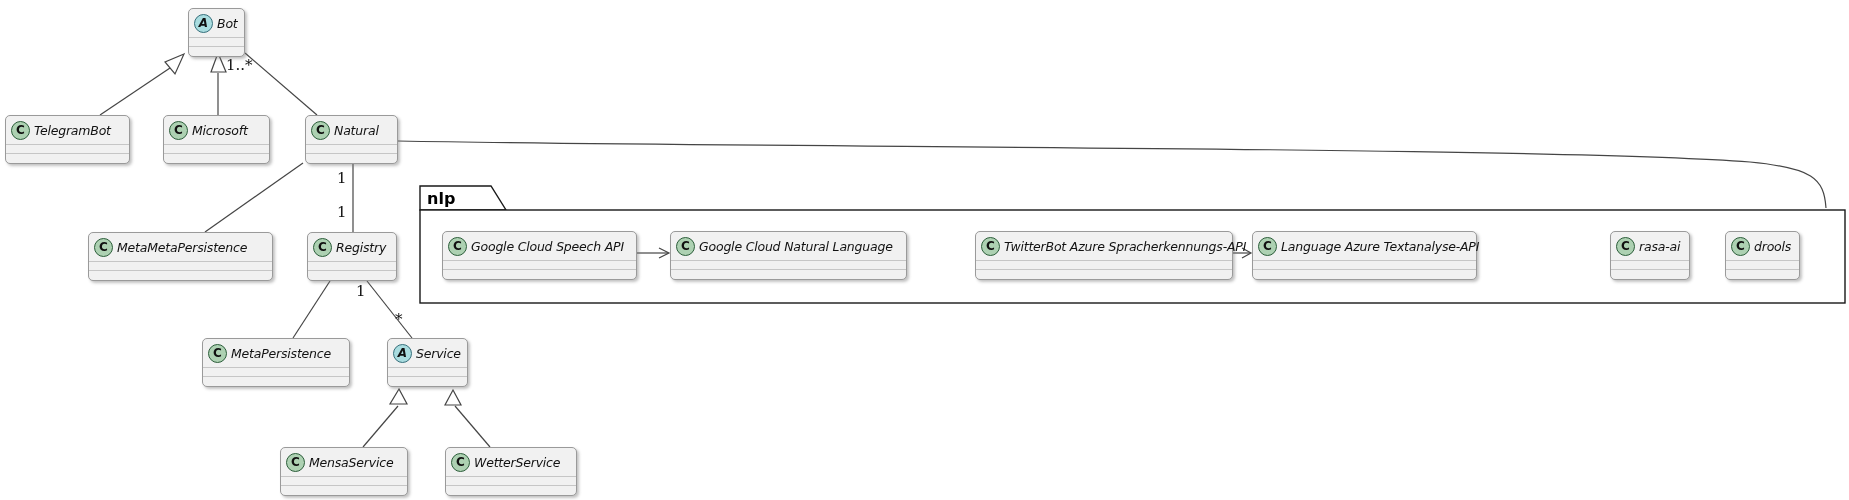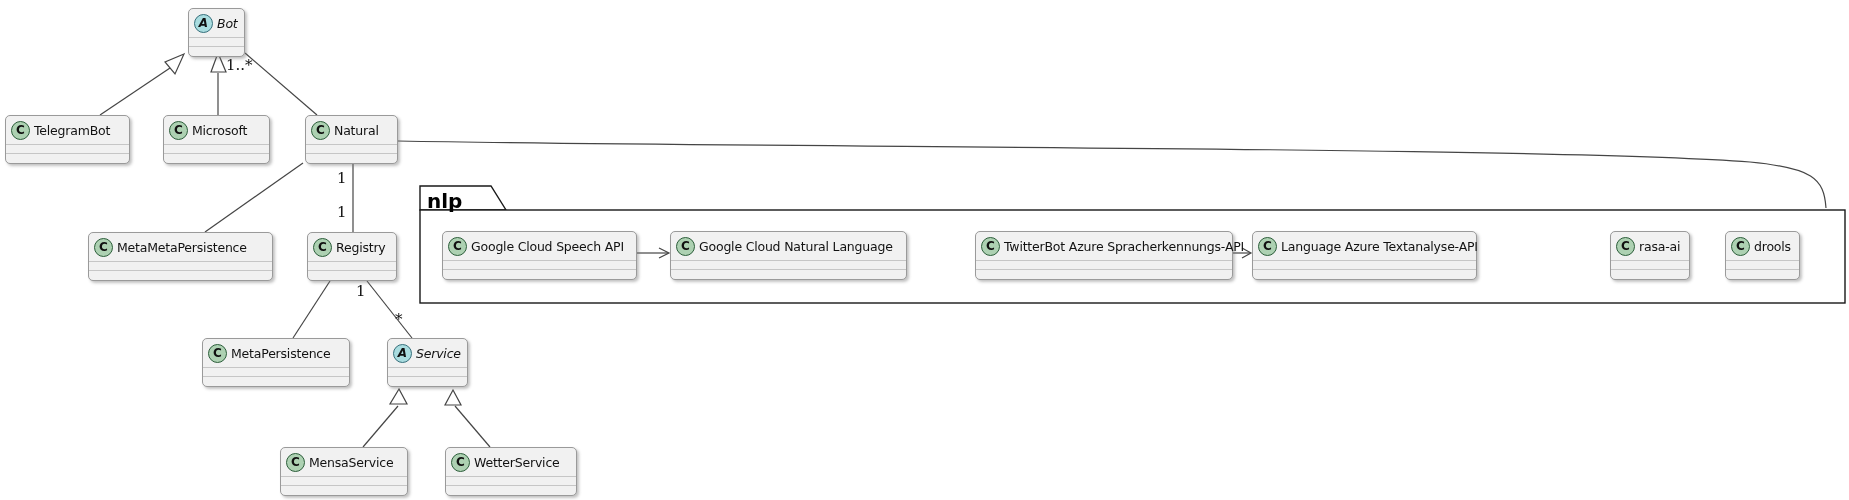--- a/index.html
+++ b/index.html
@@ -8,28 +8,28 @@
   #edges{position:absolute;left:0;top:0;}
 
   .uml-class{position:absolute;background:#F1F1F1;border:1px solid #9a9a9a;border-radius:5px;
              box-shadow:2px 2px 3px rgba(120,120,120,0.45);box-sizing:border-box;}
   .uml-class .title{display:flex;align-items:center;height:28px;padding:0 6px 0 5px;}
   .spot{flex:0 0 auto;width:19px;height:19px;border-radius:50%;display:flex;align-items:center;
         justify-content:center;font-weight:bold;font-size:12px;color:#101010;margin-right:4px;
         box-sizing:border-box;}
   .spot-c{background:#ADD1B2;border:1px solid #2c5e3a;}
   .spot-a{background:#A9DCDF;border:1px solid #36707c;font-style:italic;}
-  .cname{font-size:12.5px;letter-spacing:-0.2px;color:#121212;white-space:nowrap;}
-  .abstract .cname{font-style:italic;}
+  .cname{font-size:12.5px;letter-spacing:-0.2px;color:#121212;white-space:nowrap;font-style:italic;}
+  .abstract .cname{}
   .comp-a{height:8px;border-top:1px solid #c6c6c6;}
   .comp-b{height:9px;border-top:1px solid #c6c6c6;}
 
   .mult{position:absolute;font-family:"DejaVu Serif","Liberation Serif",serif;
         font-size:15px;color:#111;white-space:nowrap;}
-  .pkg-label{position:absolute;left:427px;top:189px;font-weight:bold;font-size:20px;color:#000;}
+  .pkg-label{position:absolute;left:427px;top:189px;font-weight:bold;font-size:16px;color:#000;}
 </style>
 </head>
 <body>
 
 <div id="canvas">
 
   <svg id="edges" width="1849" height="500" viewBox="0 0 1849 500">
 
     <g>
       <path d="M420,186 L491,186 L506,210 L420,210 Z" fill="#ffffff" stroke="#181818" stroke-width="1.4"></path>

